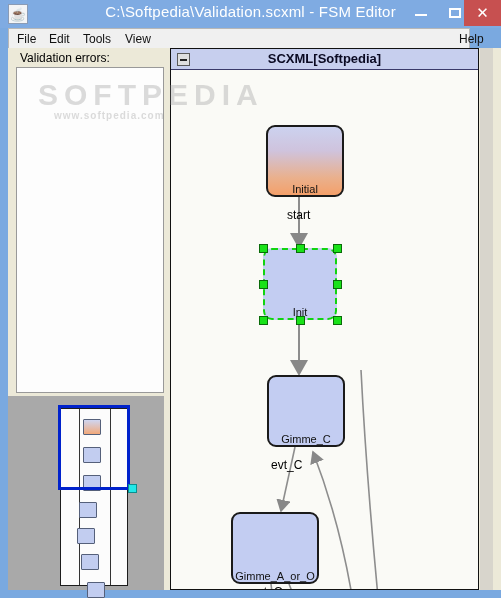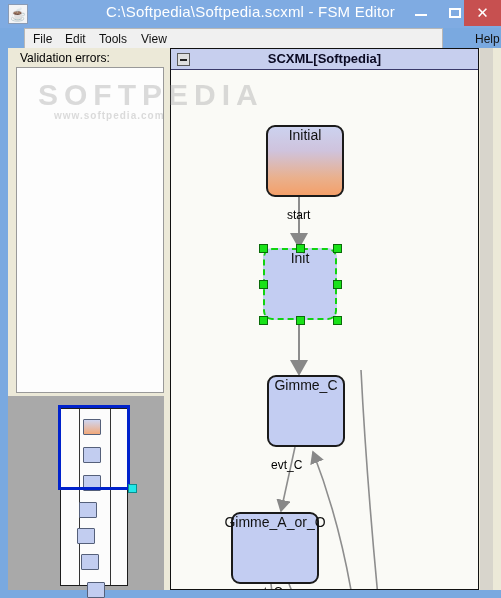--- a/index.html
+++ b/index.html
@@ -19,21 +19,21 @@
               font-size:15px;color:#ffffff;letter-spacing:.2px;}
   .btn-min{position:absolute;left:406px;top:0;width:30px;height:26px;}
   .btn-min i{position:absolute;left:9px;top:14px;width:12px;height:2px;background:#fff;display:block;}
   .btn-max{position:absolute;left:440px;top:0;width:30px;height:26px;}
   .btn-max i{position:absolute;left:9px;top:8px;width:12px;height:10px;border:2px solid #fff;
              box-sizing:border-box;display:block;}
   .btn-close{position:absolute;left:464px;top:0;width:37px;height:26px;background:#c75050;
              color:#fff;font-size:15px;display:flex;align-items:center;justify-content:center;}
 
   
-  .menubar{position:absolute;left:24px;top:28px;width:419px;height:20px;
+  .menubar{position:absolute;left:8px;top:28px;width:462px;height:20px;
            background:#f0f0f0;border:1px solid #b7b7b7;border-bottom:none;box-sizing:border-box;}
   .menu-item{position:absolute;top:2px;height:16px;font-size:12px;color:#111;
              padding:0 4px;line-height:16px;}
 
   
   .client{position:absolute;left:8px;top:48px;width:485px;height:542px;background:#ece9d8;padding-left:47px;}
 
   
   .left-pane{position:absolute;left:0;top:0;width:156px;height:542px;background:#ece9d8;}
   .ve-label{position:absolute;left:12px;top:3px;font-size:12px;color:#000;}
@@ -67,42 +67,42 @@
             border:1px solid #5a5a5a;box-sizing:border-box;}
   .collapse i{position:absolute;left:2px;top:5px;width:7px;height:2px;background:#222;display:block;}
   .grid{position:absolute;left:0;top:21px;width:307px;height:519px;
         background-color:#fafaf6;
         background-image:radial-gradient(circle, #c6c6c6 0.6px, transparent 0.7px);
         background-size:12px 12px;background-position:4px 2px;}
   .v-scroll{position:absolute;left:316px;top:0px;width:13px;height:542px;background:#d8d5cc;}
 
   
   .node{position:absolute;border:2px solid #1a1a1a;border-radius:9px;box-sizing:border-box;
-        background:#c3cdf2;display:flex;align-items:flex-start;justify-content:center;
-        font-size:14px;color:#111;}
+        background:#c3cdf2;display:flex;align-items:flex-end;justify-content:center;
+        font-size:11px;color:#111;}
   .node.initial{background:linear-gradient(to bottom,#ccd2ef 0%,#cfc3dd 35%,#eab08c 75%,#f4a06a 100%);}
   .node.selected{border:2px dashed #11d411;background:#c3cdf2;}
   .handle{position:absolute;width:9px;height:9px;background:#19e219;border:1px solid #0a6b0a;
           box-sizing:border-box;}
   .edge-label{position:absolute;font-size:12px;color:#000;}
   svg.links{position:absolute;left:0;top:0;width:307px;height:519px;overflow:visible;}
 
   
   .wm{position:absolute;color:rgba(140,140,140,.30);font-weight:bold;pointer-events:none;}
   .wm1{left:30px;top:30px;font-size:30px;letter-spacing:6px;}
   .wm2{left:46px;top:62px;font-size:10px;letter-spacing:1px;}
 </style>
 </head>
 <body>
 
 <div class="window">
 
   <div class="titlebar">
     <div class="app-icon">☕</div>
-    <div class="title-text">C:\Softpedia\Softpedia.scxml - FSM Editor</div>
+    <div class="title-text">C:\Softpedia\Validation.scxml - FSM Editor</div>
     <div class="btn-min">
         <i></i>
       </div>
     <div class="btn-max">
         <i></i>
       </div>
     <div class="btn-close">✕</div>
   </div>
 
   <div class="menubar">

